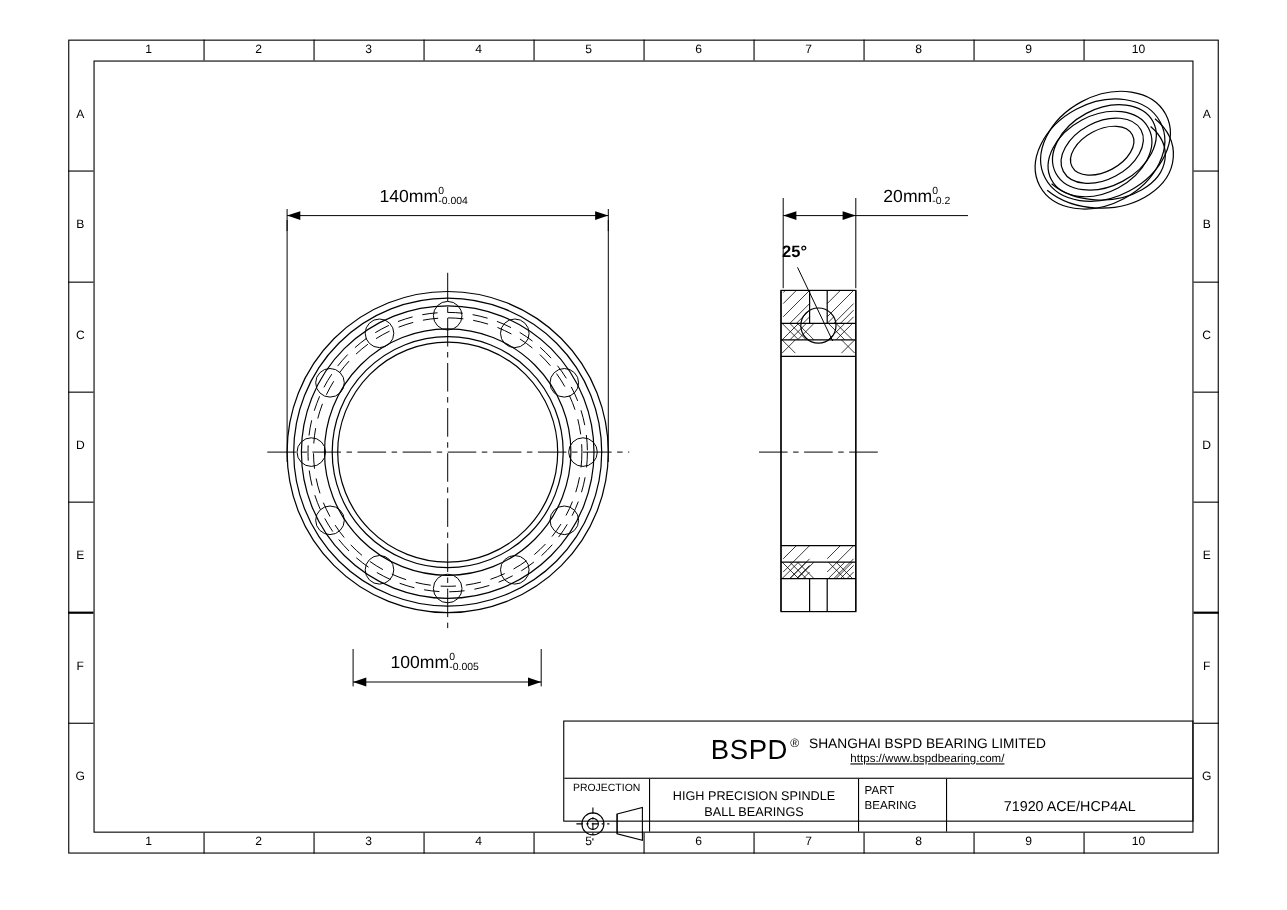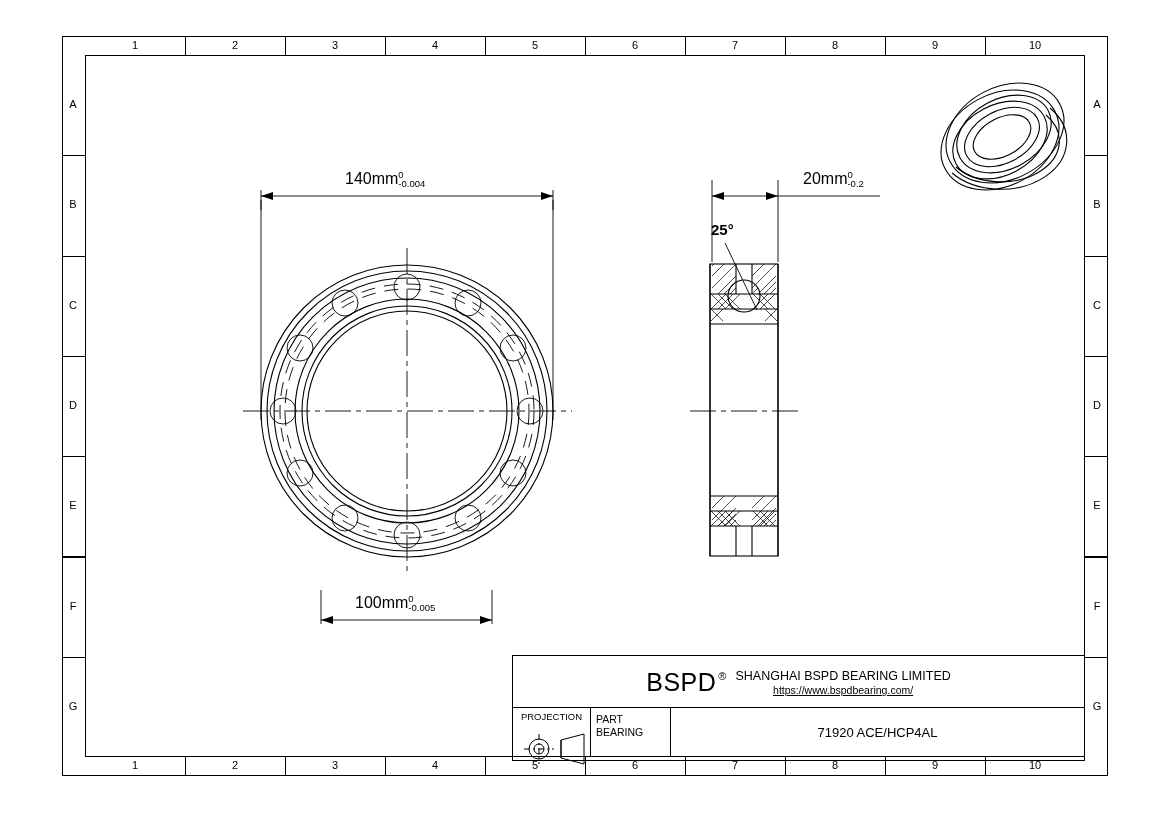--- a/index.html
+++ b/index.html
@@ -60,21 +60,21 @@
     width: 1170px;
     height: 827px;
     pointer-events: none;
   }
   
   .title-block {
     position: absolute;
     left: 512px;
     top: 655px;
     width: 573px;
-    height: 106px;
+    height: 92px;
     border: 1.4px solid #000;
     box-sizing: border-box;
   }
   .tb-row1 {
     position: absolute;
     left: 0; top: 0;
     width: 100%;
     height: 52px;
     border-bottom: 1.4px solid #000;
     box-sizing: border-box;
@@ -455,20 +455,26 @@
       </div>
       <div class="company-wrap">
         <div class="company">SHANGHAI BSPD BEARING LIMITED</div>
         <div class="weburl">https://www.bspdbearing.com/</div>
       </div>
     </div>
     <div class="tb-row2">
       <div class="tb-cell cell-projection">
         <div class="lbl">PROJECTION</div>
       </div>
+      <div class="tb-cell cell-desc">
+        <div>
+          <div class="d">HIGH  PRECISION SPINDLE</div>
+          <div class="d">BALL BEARINGS</div>
+        </div>
+      </div>
       <div class="tb-cell cell-partlabel">
         <div>PART</div>
         <div>BEARING</div>
       </div>
       <div class="tb-cell cell-partno">
         <span class="pn">71920 ACE/HCP4AL</span>
       </div>
     </div>
   </div>
 

